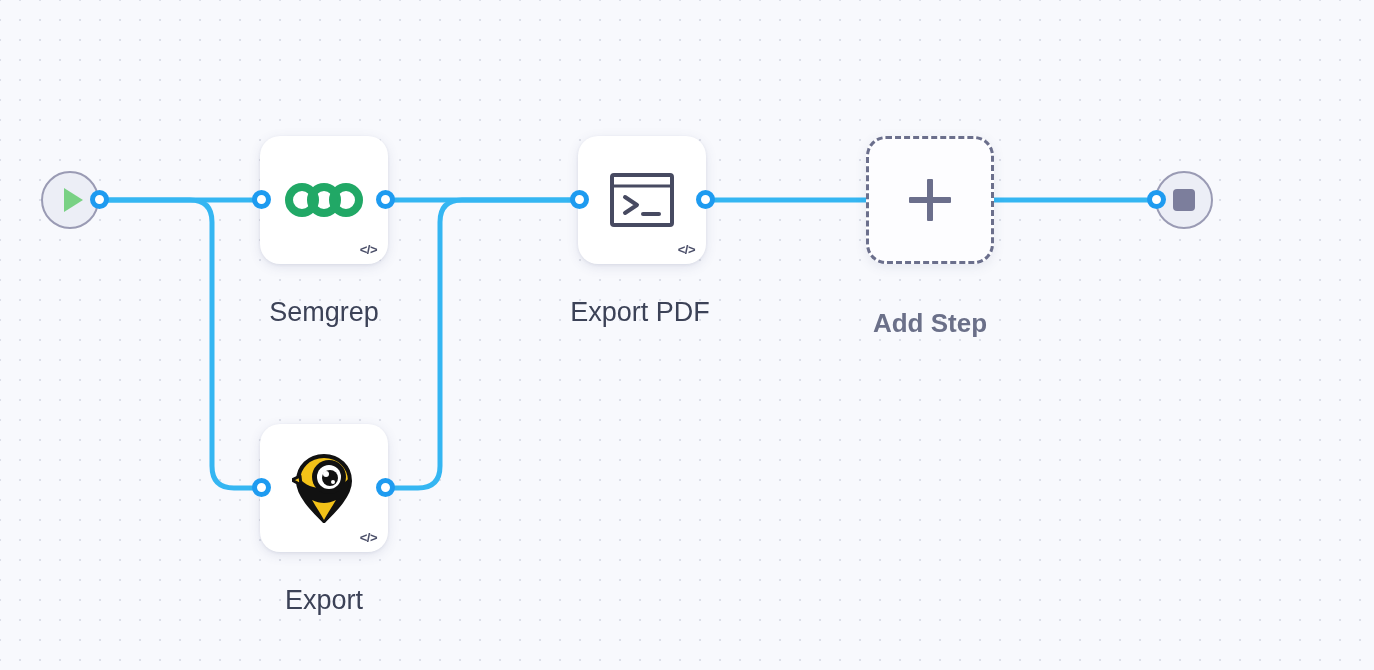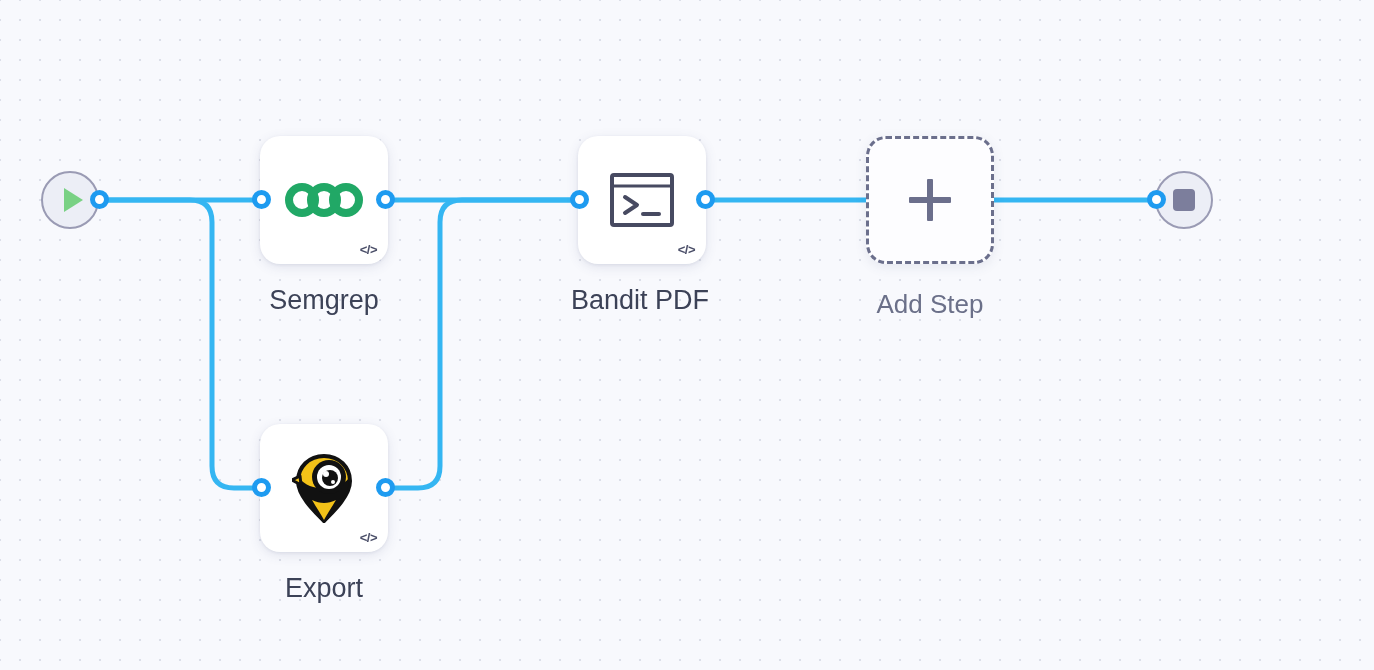--- a/index.html
+++ b/index.html
@@ -92,20 +92,21 @@
   .plus::after  { top:0; left:18px; height:42px; width:6px; }
 
   
   .label {
     position:absolute;
     width:260px;
     text-align:center;
     font-size:27px;
     color:#3c4257;
     white-space:nowrap;
+    margin-top:12px;
   }
   .label.muted { color:#6b7089; font-size:26px; }
 
   
   .handle {
     position:absolute;
     width:19px; height:19px;
     border-radius:50%;
     background:#ffffff;
     border:5px solid #1e9bf0;
@@ -179,25 +180,25 @@
     <svg width="66" height="56" viewBox="0 0 66 56">
       <rect x="3" y="3" width="60" height="50" rx="2" fill="#ffffff" stroke="#474a61" stroke-width="4"></rect>
       <line x1="3" y1="14" x2="63" y2="14" stroke="#474a61" stroke-width="3"></line>
       <polyline points="16,25 28,33 16,41" fill="none" stroke="#474a61" stroke-width="4" stroke-linecap="round" stroke-linejoin="round"></polyline>
       <line x1="34" y1="42" x2="50" y2="42" stroke="#474a61" stroke-width="4" stroke-linecap="round"></line>
     </svg>
     <span class="code-badge">&lt;/&gt;</span>
   </div>
   <div class="handle" style="left:570px; top:190px;"></div>
   <div class="handle" style="left:696px; top:190px;"></div>
-  <div class="label" style="left:510px; top:285px;">Bandit PDF</div>
+  <div class="label" style="left:510px; top:285px;">Export PDF</div>
 
   <div class="card add" style="left:866px; top:136px;">
     <div class="plus"></div>
   </div>
-  <div class="label muted" style="left:800px; top:289px;">Add Step</div>
+  <div class="label muted" style="left:800px; top:296px;font-weight:bold;">Add Step</div>
 
   <div class="terminal" style="left:1155px; top:171px;">
     <div class="stop-sq"></div>
   </div>
   <div class="handle" style="left:1147px; top:190px;"></div>
 
 </div>
 
 </body></html>

